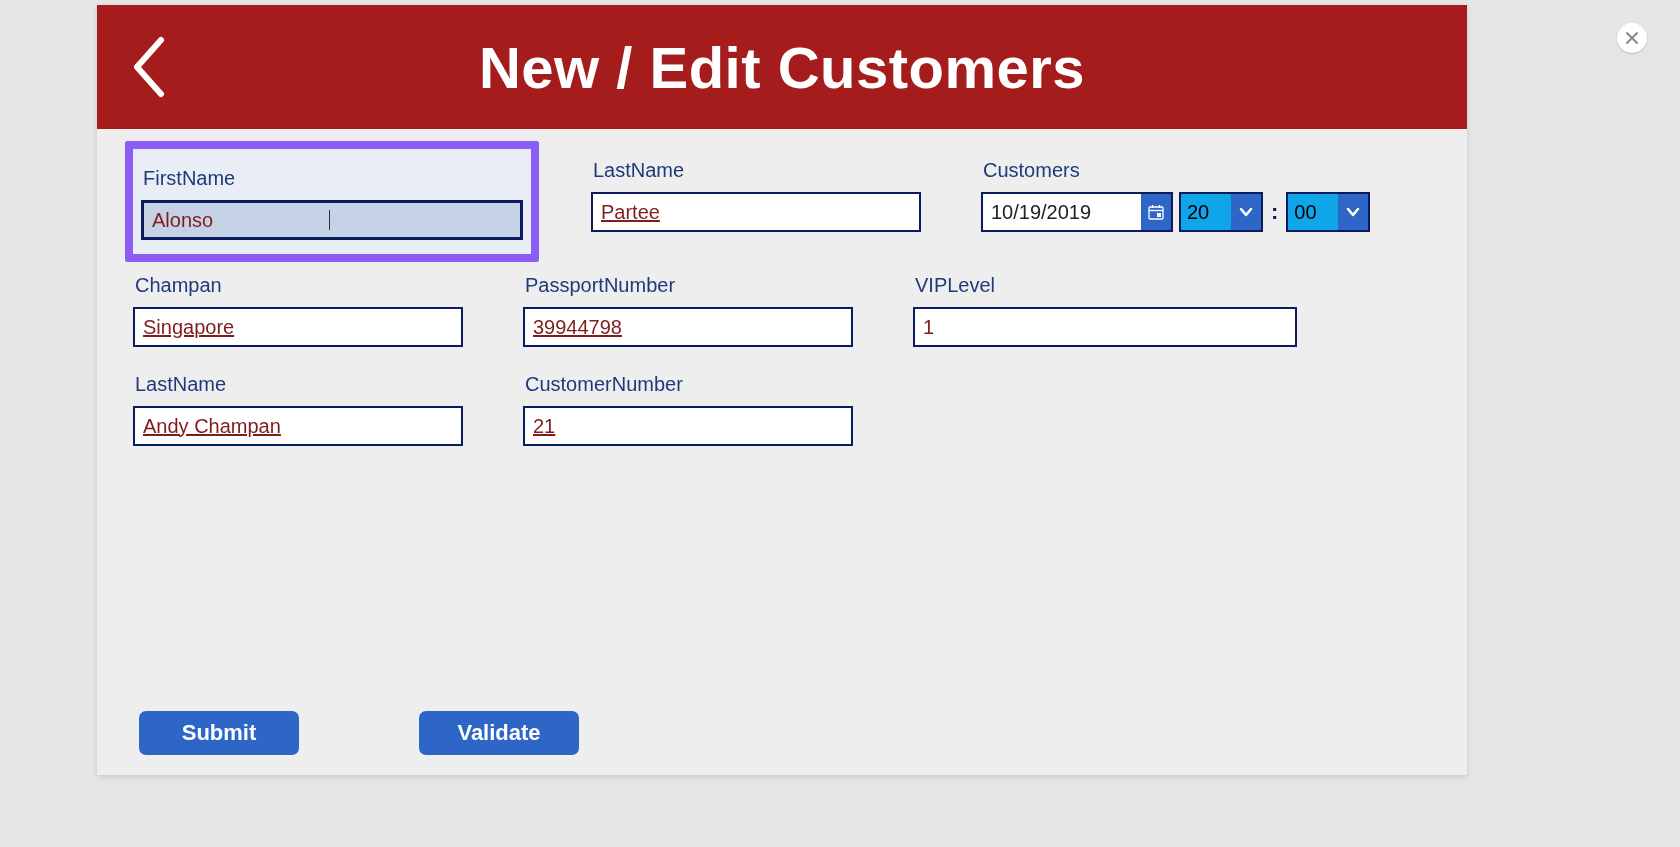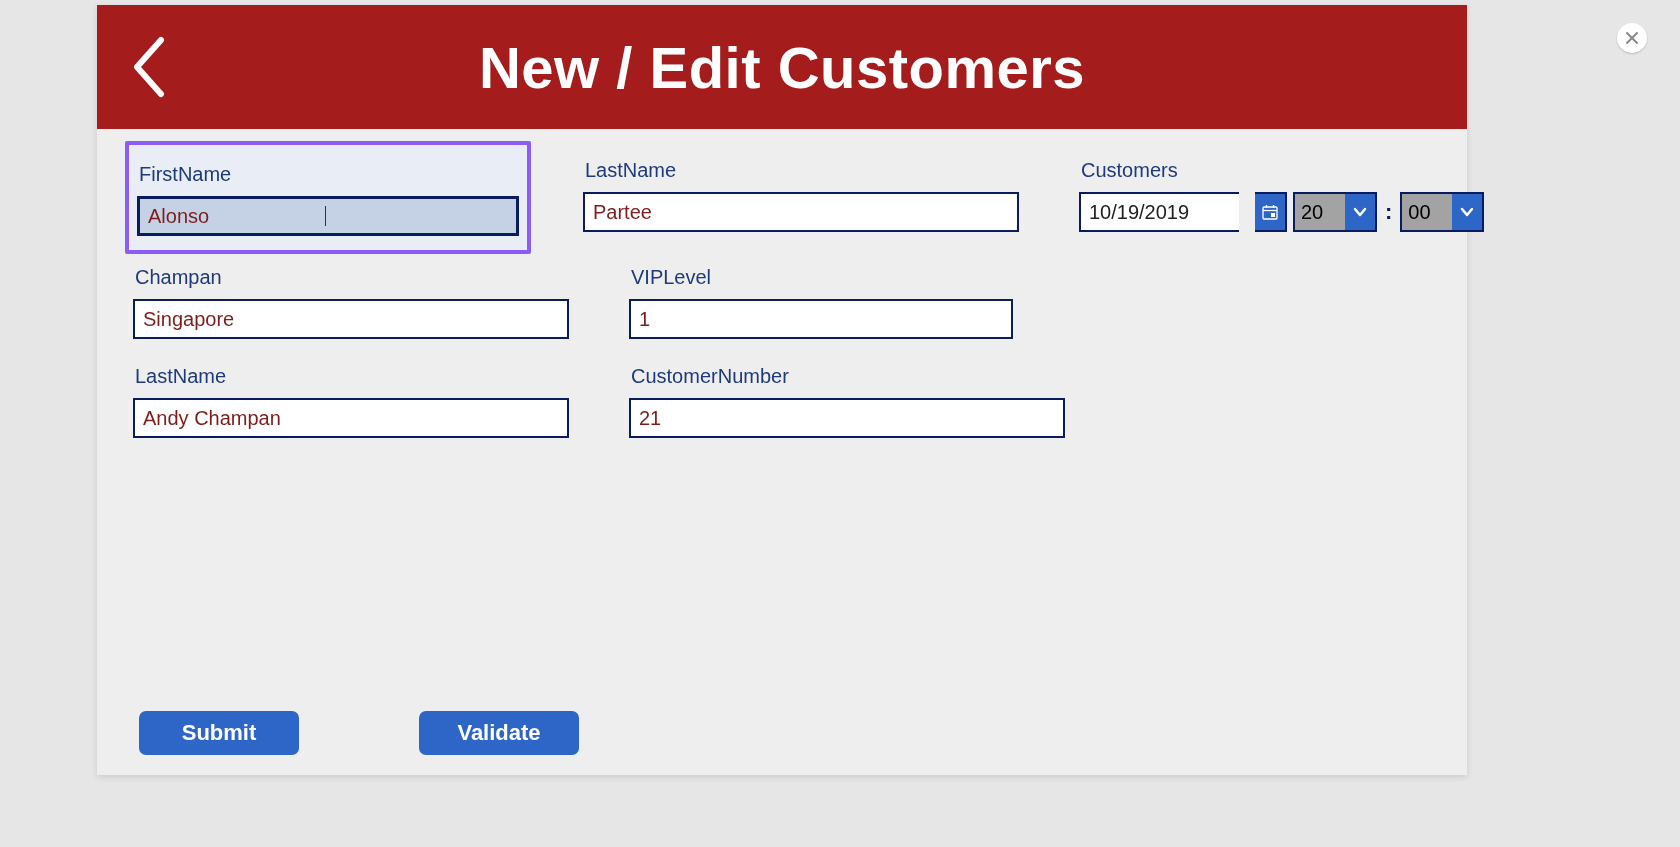--- a/index.html
+++ b/index.html
@@ -87,47 +87,46 @@
   }
   .text-input {
     height: 40px;
     border: 2px solid #0a1b5e;
     background: #fff;
     font-size: 20px;
     color: #7f1d1d;
     padding: 0 8px;
     outline: none;
   }
-  .w-normal { width: 436px; }
+  .w-normal { width: 330px; text-decoration: underline; }
 
   
   .focus-wrap {
     position: relative;
     padding: 18px 8px 14px 8px;
     margin: -18px -8px -14px -8px;
-    border: 4px solid #8b5cf6;
+    border: 8px solid #8b5cf6;
     background: #e9eef6;
     border-radius: 2px;
   }
   .focus-wrap .field-label {
     margin-top: 0;
   }
   .focus-wrap .text-input {
     background: #c5d2e6;
     border: 3px solid #0a1b5e;
     width: 382px;
   }
 
   
   .col3 { width: 386px; }
   .dt-row { display:flex; align-items:center; gap:6px; }
   .date-box {
     display:flex;
     align-items:flex-end;
-    gap:16px;
   }
   .date-input {
     height: 40px;
     width: 160px;
     border: 2px solid #0a1b5e;
     border-right: none;
     background: #fff;
     font-size: 20px;
     color: #222;
     padding: 0 8px;
@@ -144,21 +143,21 @@
   }
   .date-btn svg { display:block; }
   .combo {
     display:flex;
     height: 40px;
   }
   .combo-val {
     width: 52px;
     border: 2px solid #0a1b5e;
     border-right: none;
-    background:#a3a3a3;
+    background:#0ea5e9;
     font-size:20px;
     display:flex; align-items:center; padding:8px 6px;
   }
   .combo-btn {
     width: 32px;
     background: #2d66c6;
     display:flex; align-items:center; justify-content:center;
     cursor:pointer;
     border: 2px solid #0a1b5e;
     border-left: none;
@@ -266,20 +265,24 @@
           </div>
         </div>
       </div>
     </div>
 
     <div class="row">
       <div class="field">
         <div class="field-label">Champan</div>
         <input class="text-input w-normal" type="text" value="Singapore" style="">
       </div>
+      <div class="field">
+        <div class="field-label">PassportNumber</div>
+        <input class="text-input w-normal" type="text" value="39944798" style="">
+      </div>
       <div class="field col3">
         <div class="field-label">VIPLevel</div>
         <input class="text-input" style="width: 384px;" type="text" value="1">
       </div>
     </div>
 
     <div class="row">
       <div class="field">
         <div class="field-label">LastName</div>
         <input class="text-input w-normal" type="text" value="Andy Champan" style="">

